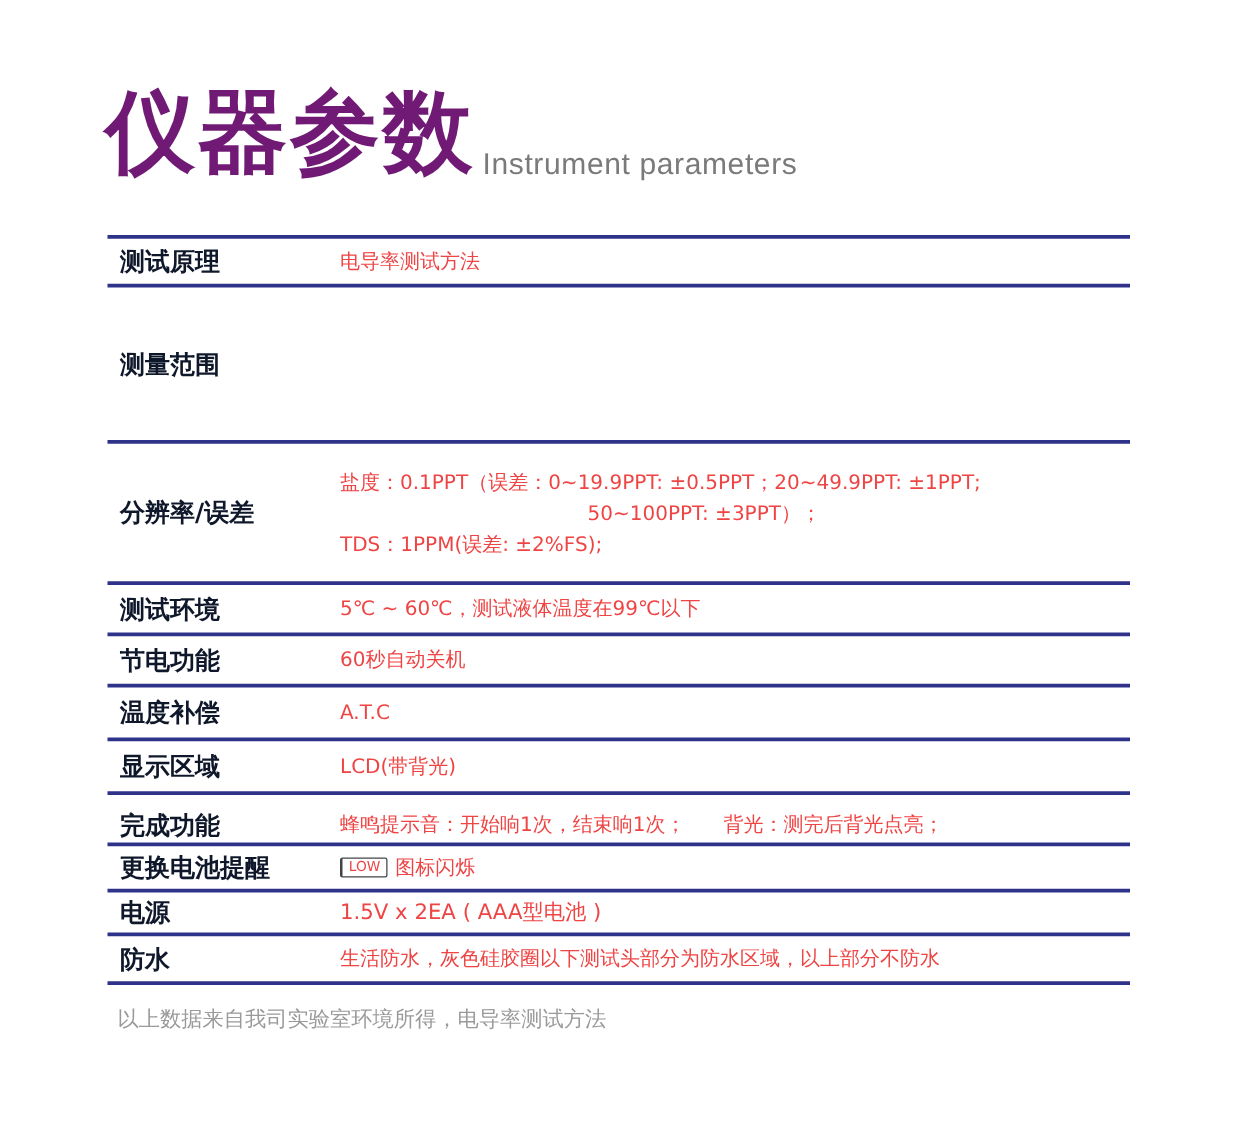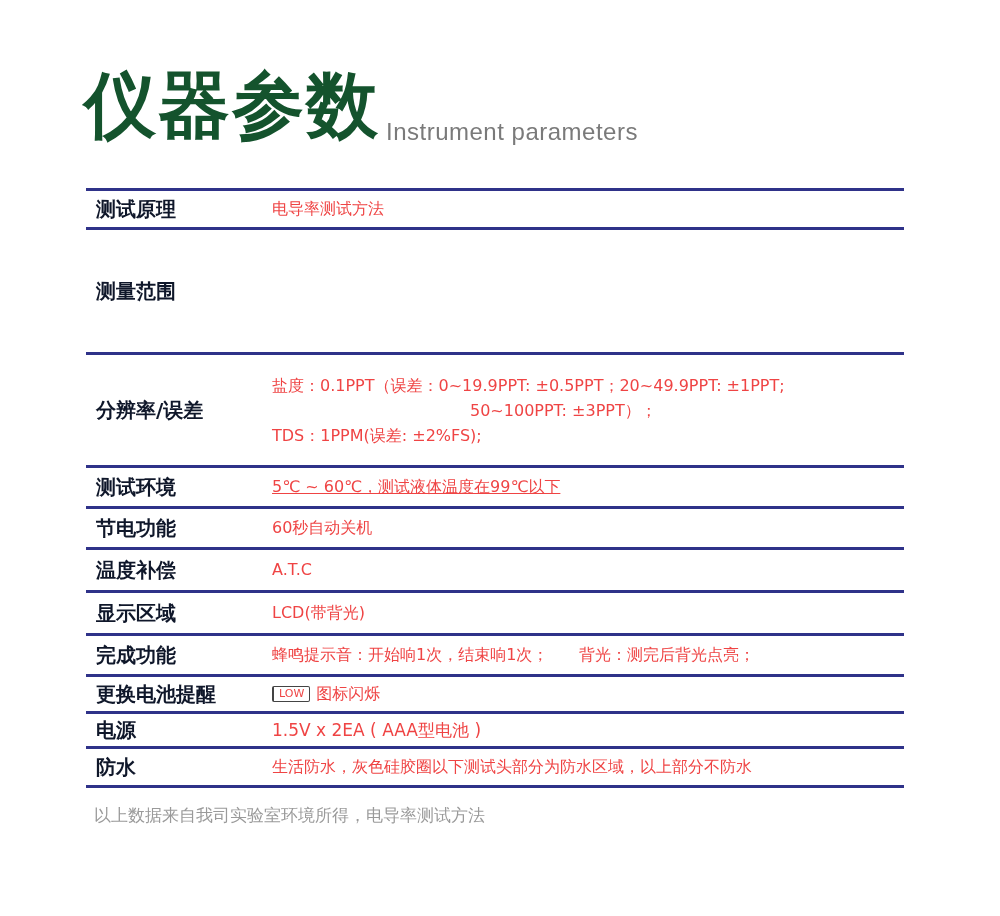--- a/index.html
+++ b/index.html
@@ -1,19 +1,19 @@
 <!DOCTYPE html>
 <html><head>
 <meta charset="utf-8">
 <style>
   html, body { margin: 0; padding: 0; background: #ffffff; }
   body { width: 1000px; height: 916px; position: relative; overflow: hidden;
          font-family: "DejaVu Sans", "Liberation Sans", sans-serif; color: #333; }
   .header { position: absolute; left: 84px; top: 62px; display: flex; align-items: flex-end; }
-  .title-cn { font-size: 72px; font-weight: bold; color: #14532d; letter-spacing: 2px; line-height: 86px; }
+  .title-cn { font-size: 72px; font-weight: bold; color: #701a75; letter-spacing: 2px; line-height: 86px; }
   .title-en { font-family: "Liberation Sans", sans-serif; font-size: 24px; color: #7a7a7a;
               font-weight: normal; margin-left: 6px; margin-bottom: 2px; letter-spacing: 0.5px; }
   .table { position: absolute; left: 86px; top: 188px; width: 818px; border-top: 3px solid #2f3289; }
   .row { display: flex; border-bottom: 3px solid #2f3289; align-items: center; }
   .label { width: 176px; padding-left: 10px; font-size: 20px; font-weight: bold; color: #0f172a;
            flex-shrink: 0; }
   .value { flex: 1; font-size: 16px; color: #ef4444; padding: 8px 0; line-height: 28px; }
   .value .line { display: flex; white-space: pre; }
   .value .col1 { width: 326px; }
   .indent { padding-left: 198px; }
@@ -47,21 +47,21 @@
     <div class="label">分辨率/误差</div>
     <div class="value" style="line-height:25px;">
       <div class="line">盐度：0.1PPT（误差：0~19.9PPT: ±0.5PPT；20~49.9PPT: ±1PPT;</div>
       <div class="line indent">50~100PPT: ±3PPT）；</div>
       <div class="line">TDS：1PPM(误差: ±2%FS);</div>
     </div>
   </div>
 
   <div class="row" style="height:38px;">
     <div class="label">测试环境</div>
-    <div class="value" style="padding:0;text-decoration:underline;">
+    <div class="value" style="padding:0;">
       <div class="line">5℃ ~ 60℃，测试液体温度在99℃以下</div>
     </div>
   </div>
 
   <div class="row" style="height:38px;">
     <div class="label">节电功能</div>
     <div class="value" style="padding:0;">
       <div class="line">60秒自动关机</div>
     </div>
   </div>
@@ -73,21 +73,21 @@
     </div>
   </div>
 
   <div class="row" style="height:40px;">
     <div class="label">显示区域</div>
     <div class="value" style="padding:0;">
       <div class="line">LCD(带背光)</div>
     </div>
   </div>
 
-  <div class="row" style="height:38px;">
+  <div class="row" style="height:38px;align-items:flex-end;">
     <div class="label">完成功能</div>
     <div class="value" style="padding:0;">
       <div class="line">蜂鸣提示音：开始响1次，结束响1次；      背光：测完后背光点亮；</div>
     </div>
   </div>
 
   <div class="row" style="height:34px;">
     <div class="label">更换电池提醒</div>
     <div class="value" style="padding:0;">
       <div class="line" style="align-items:center;">

